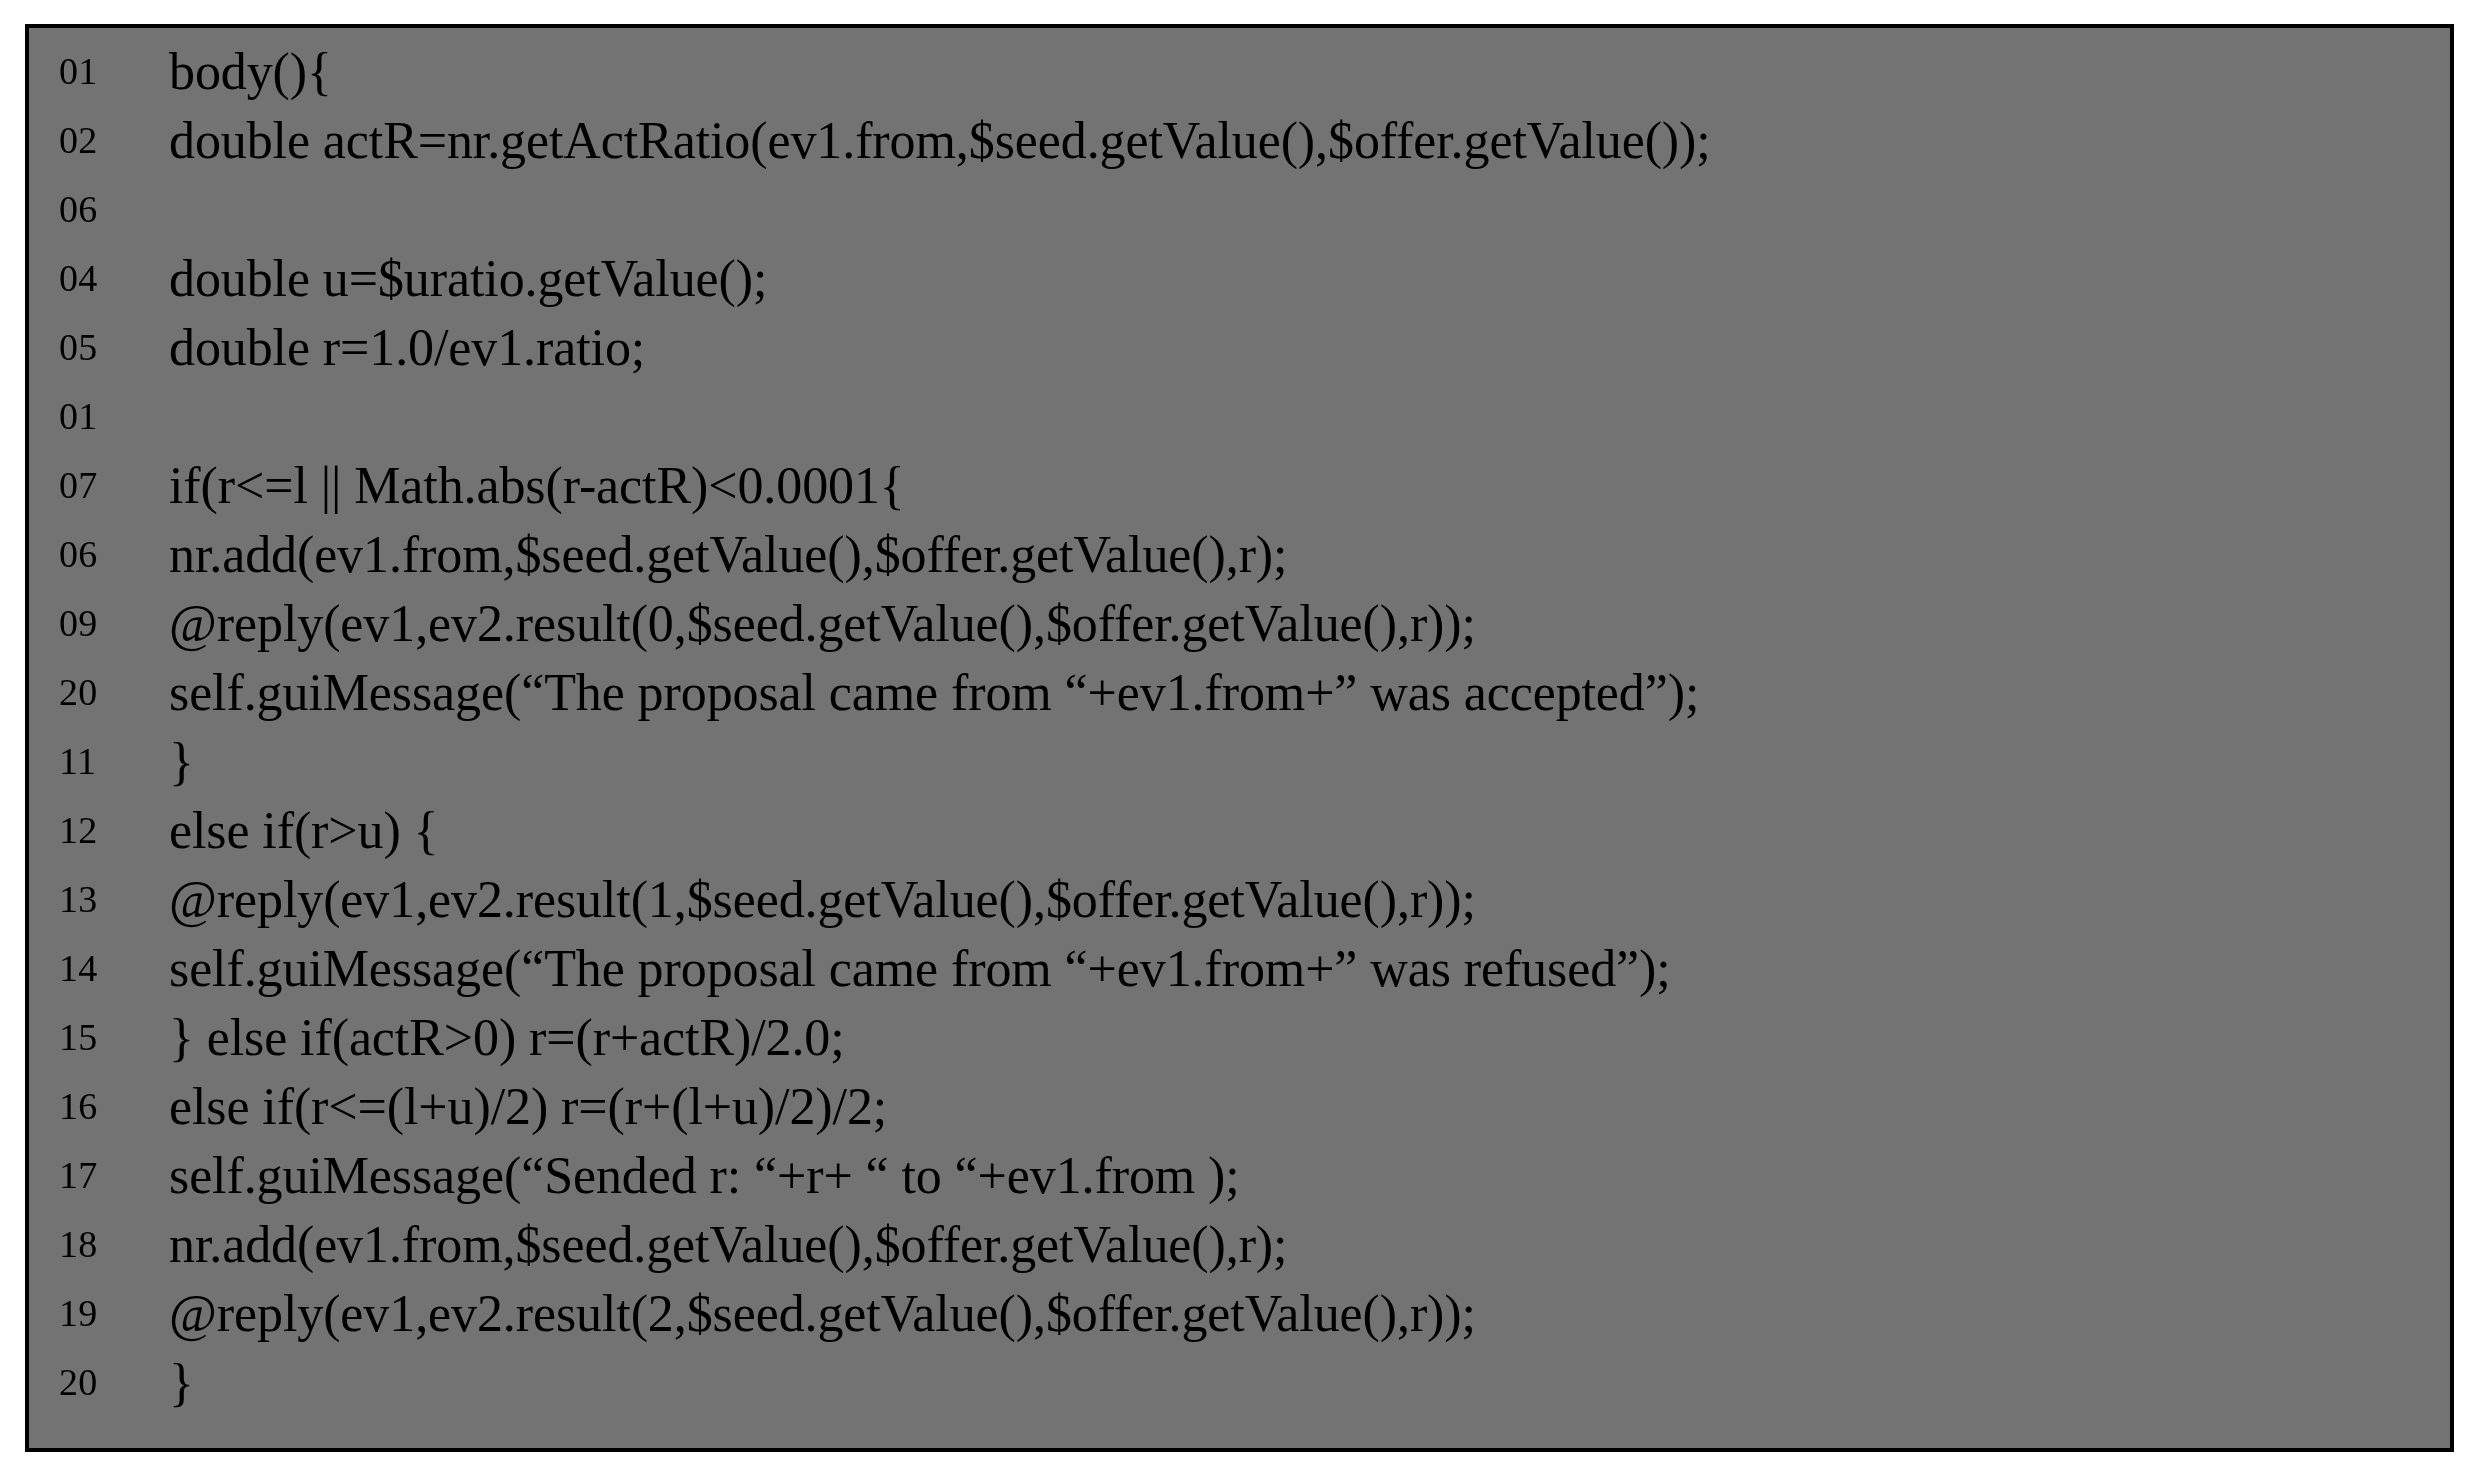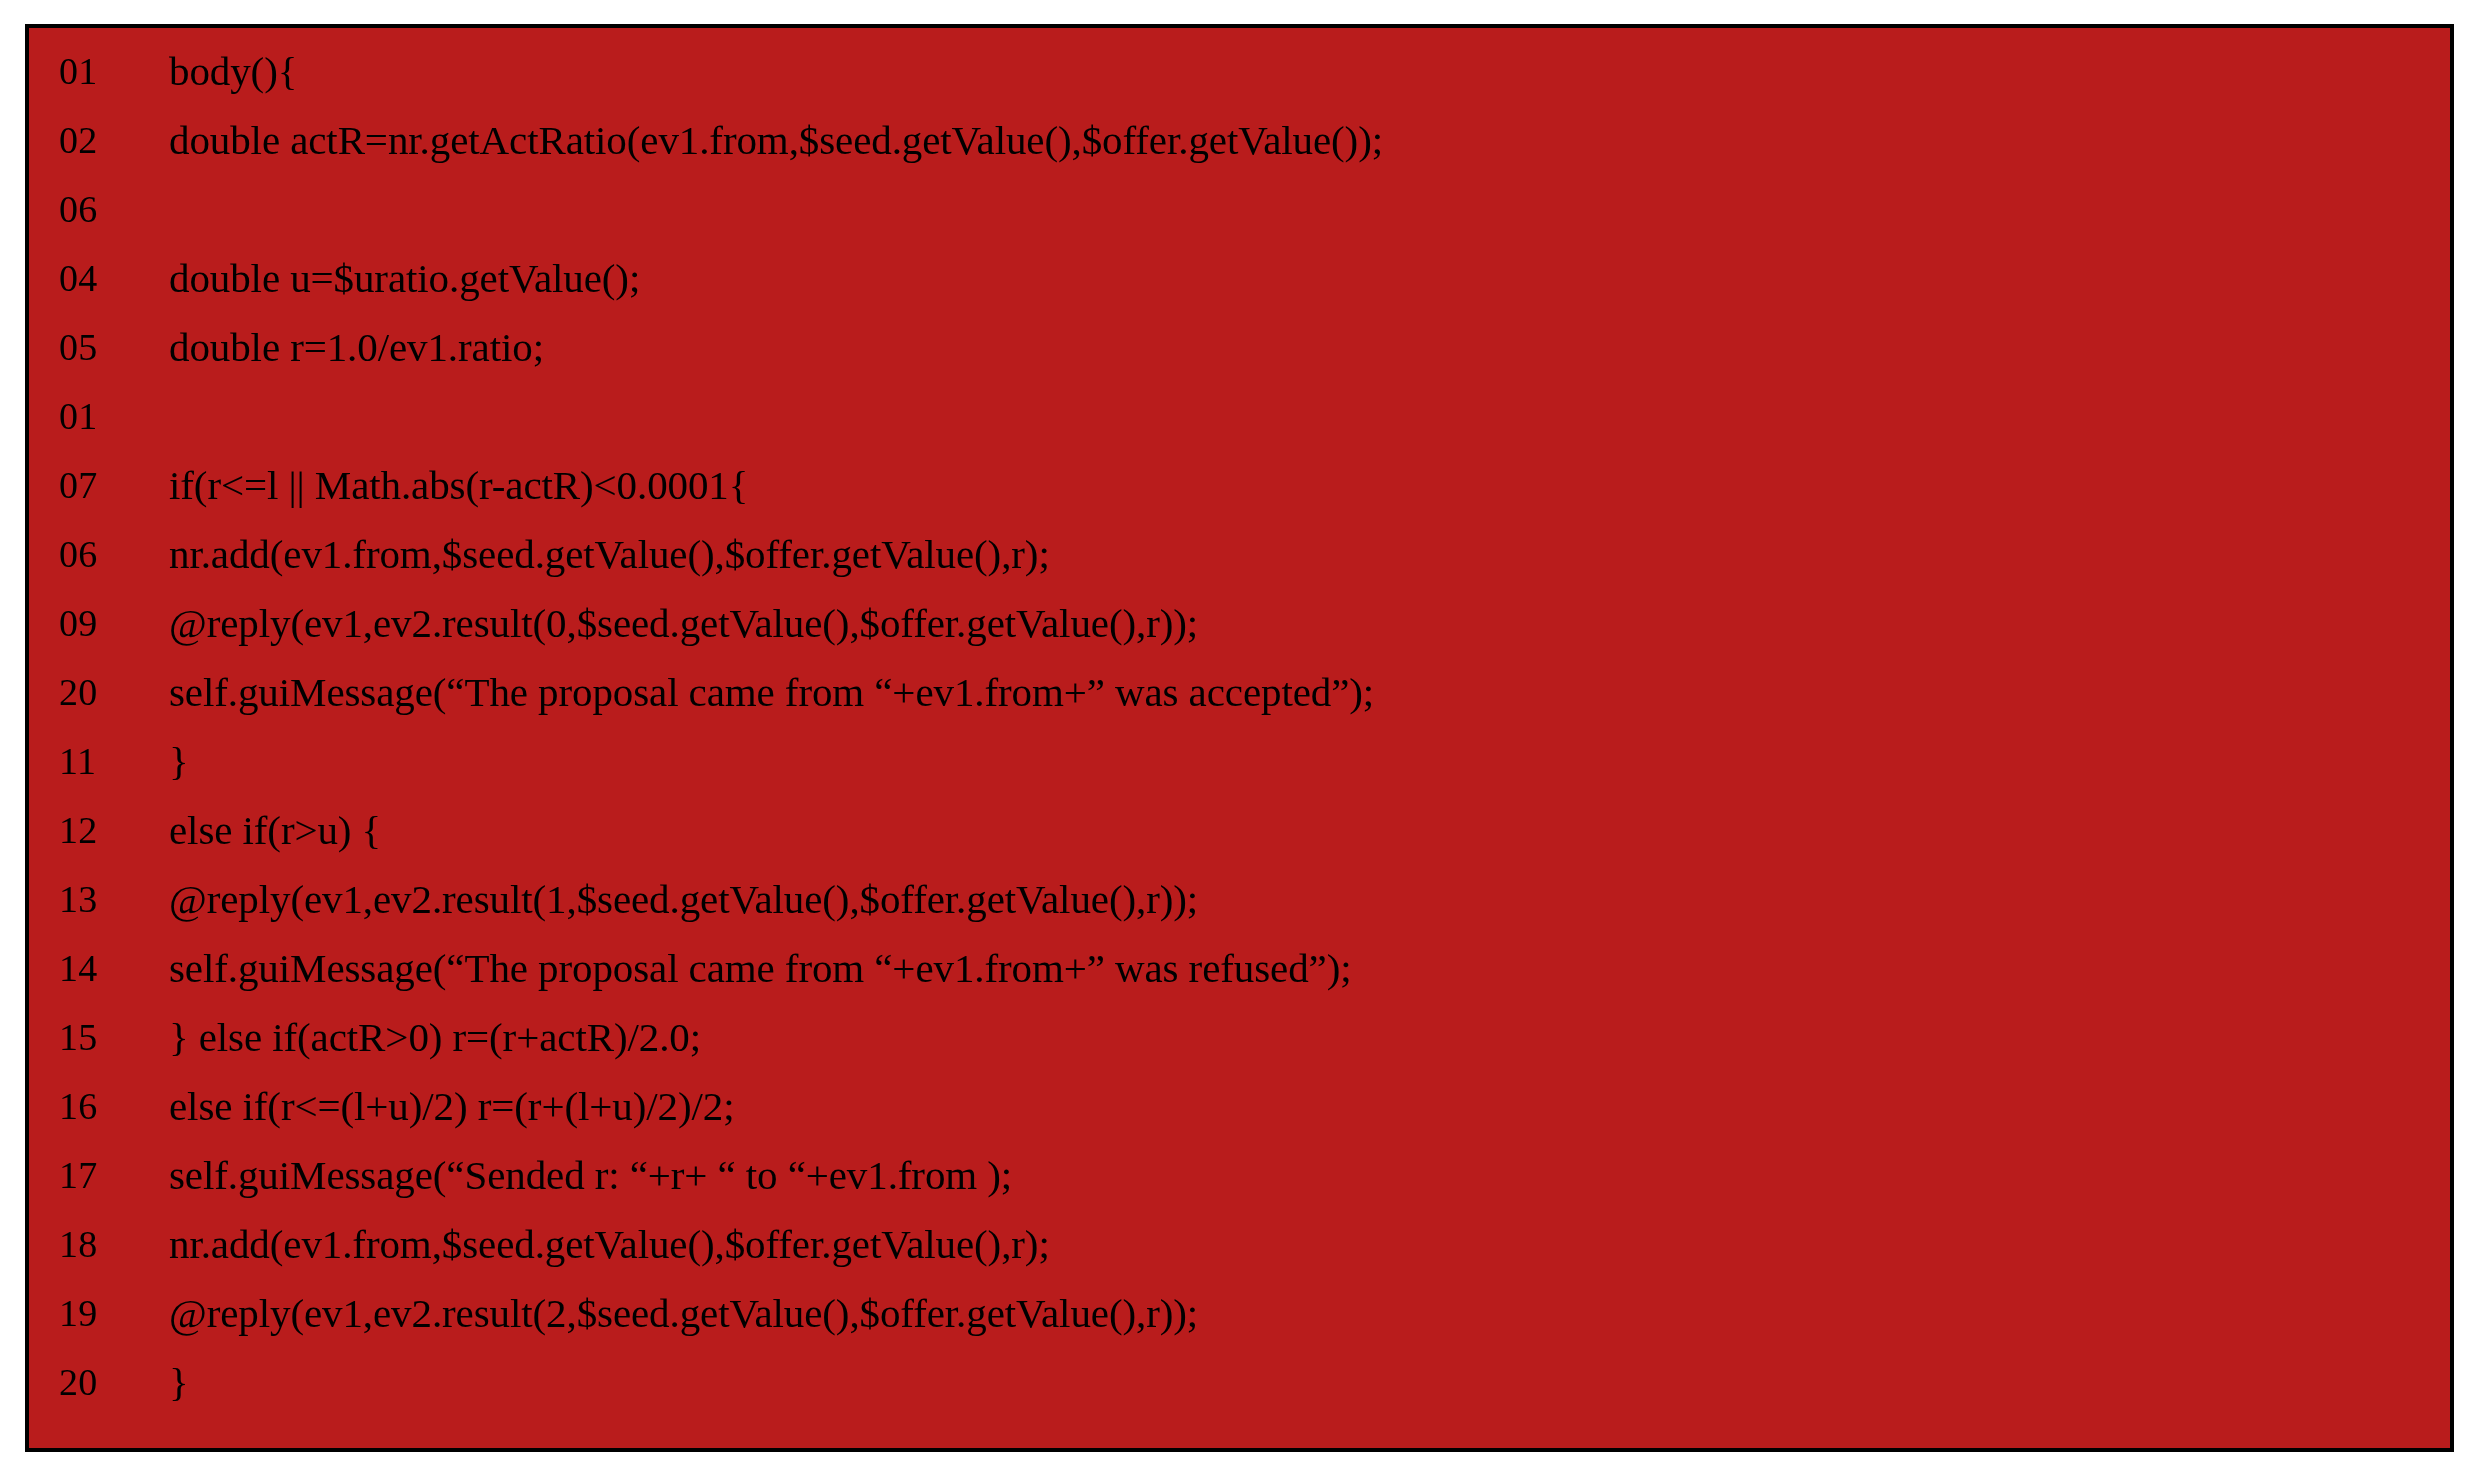--- a/index.html
+++ b/index.html
@@ -17,21 +17,21 @@
   }
 
   #listing-frame {
     position: absolute;
     left: 25px;
     top: 24px;
     width: 2429px;
     height: 1428px;
     border: 4.6px solid #000000;
     box-sizing: border-box;
-    background: #b91c1c;
+    background: #737373;
   }
 
   #code-list {
     position: absolute;
     left: 0;
     top: 0;
     right: 0;
     bottom: 0;
     list-style: none;
     margin: 0;
@@ -54,21 +54,21 @@
     width: 79px;
     text-align: left;
     font-size: 38px;
     letter-spacing: 0.3px;
   }
 
   .line-code {
     position: absolute;
     left: 140px;
     top: 0;
-    font-size: 41px;
+    font-size: 52px;
     letter-spacing: -0.1px;
   }
 </style>
 </head>
 <body>
 
 <div id="listing-frame">
   <ol id="code-list">
       <li class="code-line">
         <span class="line-number">01</span>

